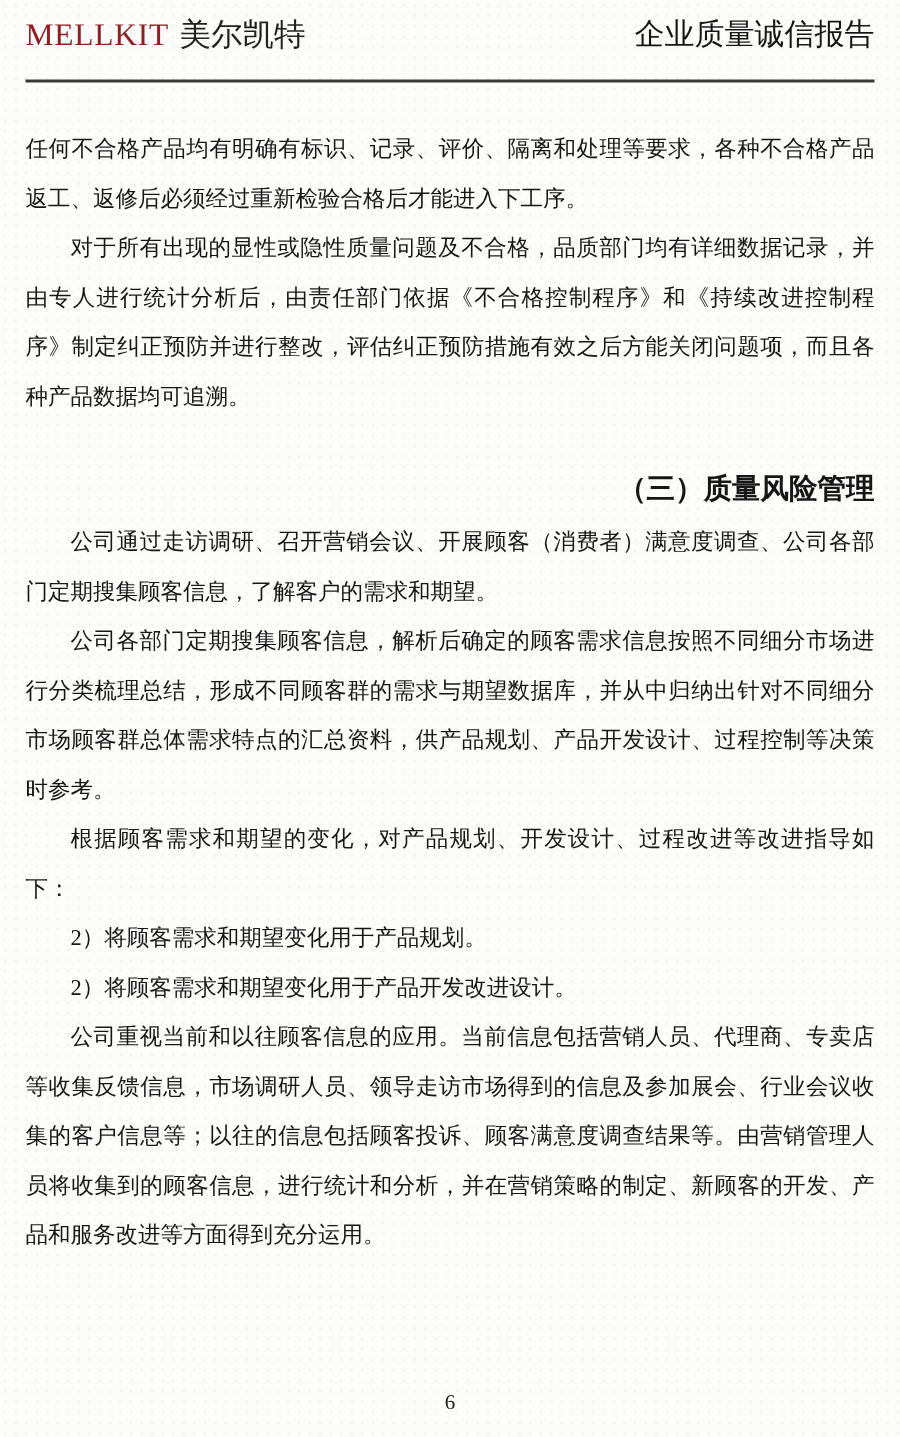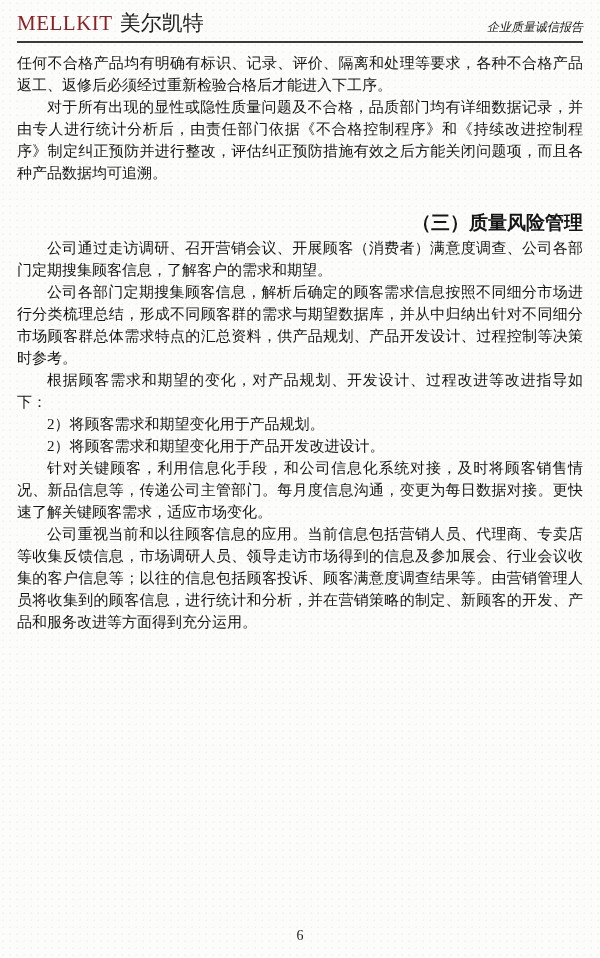--- a/index.html
+++ b/index.html
@@ -18,44 +18,43 @@
     
     background-image: radial-gradient(rgba(0,0,0,0.035) 1px, transparent 1px);
     background-size: 7px 7px;
     padding: 9px 17px 0 17px;
   }
   .header {
     display: flex;
     justify-content: space-between;
     align-items: flex-end;
     border-bottom: 2px solid #3a3a3a;
-    padding-bottom: 4px;
+    padding-bottom: 16px;
     gap: 24px;
   }
   .brand { display: flex; align-items: baseline; }
   .brand-en {
     font-size: 21px;
     font-weight: 400;
     letter-spacing: 0.5px;
   }
   .brand-zh {
     font-size: 21px;
     color: #222222;
     margin-left: 7px;
   }
   .report-title {
-    font-size: 12px;
+    font-size: 20px;
     color: #151515;
     padding-bottom: 1px;
-    font-style: italic;
   }
   .doc {
-    margin-top: 9px;
+    margin-top: 29px;
     font-size: 15px;
-    line-height: 22px;
+    line-height: 33px;
     text-align: justify;
     color: #161616;
   }
   .doc p { text-indent: 0; }
   .doc p.indent { text-indent: 2em; }
   .doc h3.heading {
     font-size: 19px;
     font-weight: 700;
     text-indent: 2em;
     margin-top: 28px;
@@ -87,19 +86,18 @@
 
   <div class="doc">
       <p class="">任何不合格产品均有明确有标识、记录、评价、隔离和处理等要求，各种不合格产品返工、返修后必须经过重新检验合格后才能进入下工序。</p>
       <p class="indent">对于所有出现的显性或隐性质量问题及不合格，品质部门均有详细数据记录，并由专人进行统计分析后，由责任部门依据《不合格控制程序》和《持续改进控制程序》制定纠正预防并进行整改，评估纠正预防措施有效之后方能关闭问题项，而且各种产品数据均可追溯。</p>
       <h3 class="heading">（三）质量风险管理</h3>
       <p class="indent">公司通过走访调研、召开营销会议、开展顾客（消费者）满意度调查、公司各部门定期搜集顾客信息，了解客户的需求和期望。</p>
       <p class="indent">公司各部门定期搜集顾客信息，解析后确定的顾客需求信息按照不同细分市场进行分类梳理总结，形成不同顾客群的需求与期望数据库，并从中归纳出针对不同细分市场顾客群总体需求特点的汇总资料，供产品规划、产品开发设计、过程控制等决策时参考。</p>
       <p class="indent">根据顾客需求和期望的变化，对产品规划、开发设计、过程改进等改进指导如下：</p>
       <p class="indent">2）将顾客需求和期望变化用于产品规划。</p>
       <p class="indent">2）将顾客需求和期望变化用于产品开发改进设计。</p>
-      <p class="indent">针对关键顾客，利用信息化手段，和公司信息化系统对接，及时将顾客销售情况、新品信息等，传递公司主管部门。每月度信息沟通，变更为每日数据对接。更快速了解关键顾客需求，适应市场变化。</p>
       <p class="indent">公司重视当前和以往顾客信息的应用。当前信息包括营销人员、代理商、专卖店等收集反馈信息，市场调研人员、领导走访市场得到的信息及参加展会、行业会议收集的客户信息等；以往的信息包括顾客投诉、顾客满意度调查结果等。由营销管理人员将收集到的顾客信息，进行统计和分析，并在营销策略的制定、新顾客的开发、产品和服务改进等方面得到充分运用。</p>
     </div>
 
   <div class="footer">6</div>
 
 </div>
 
 </body></html>

